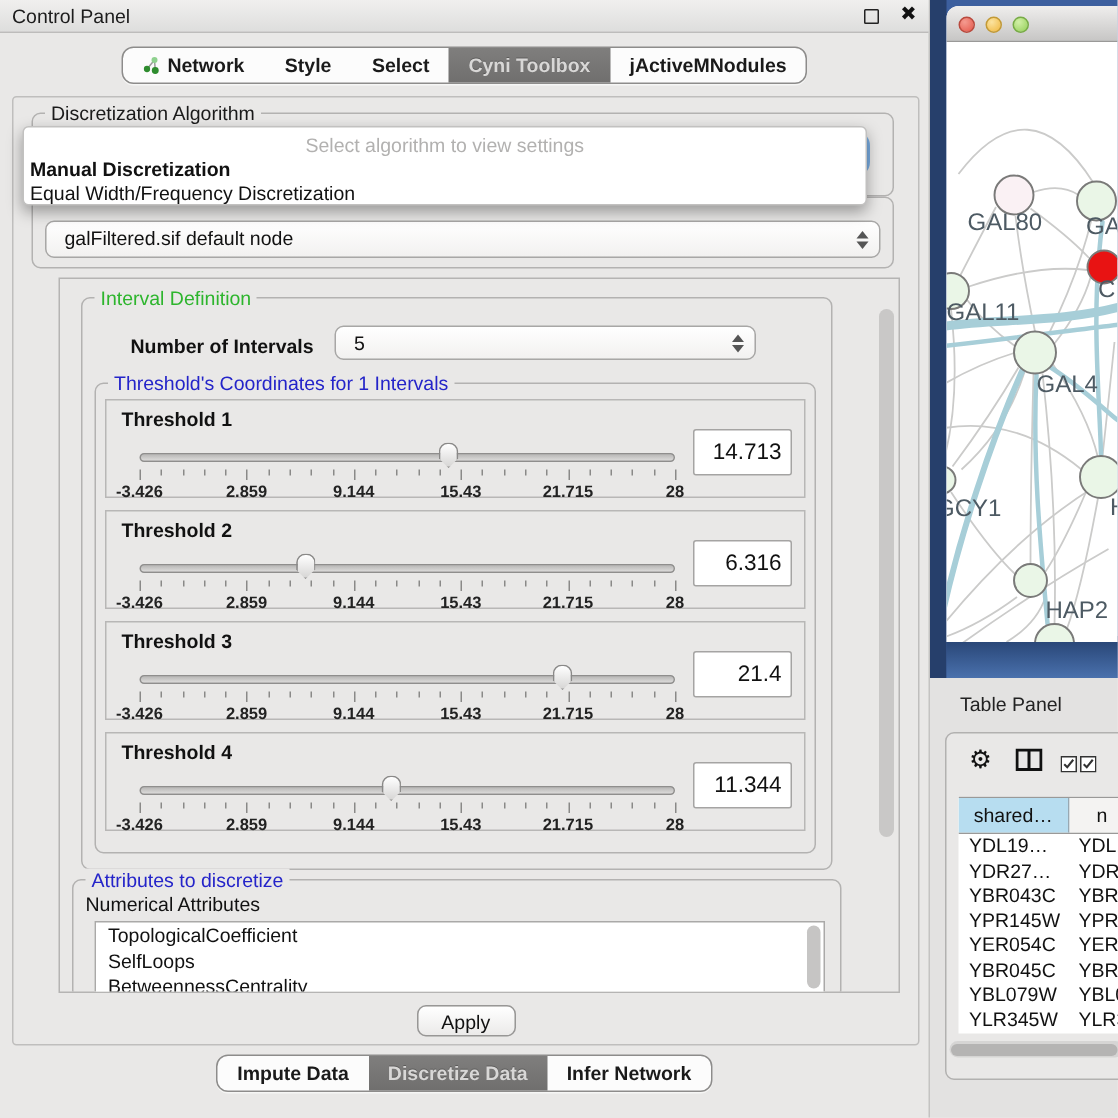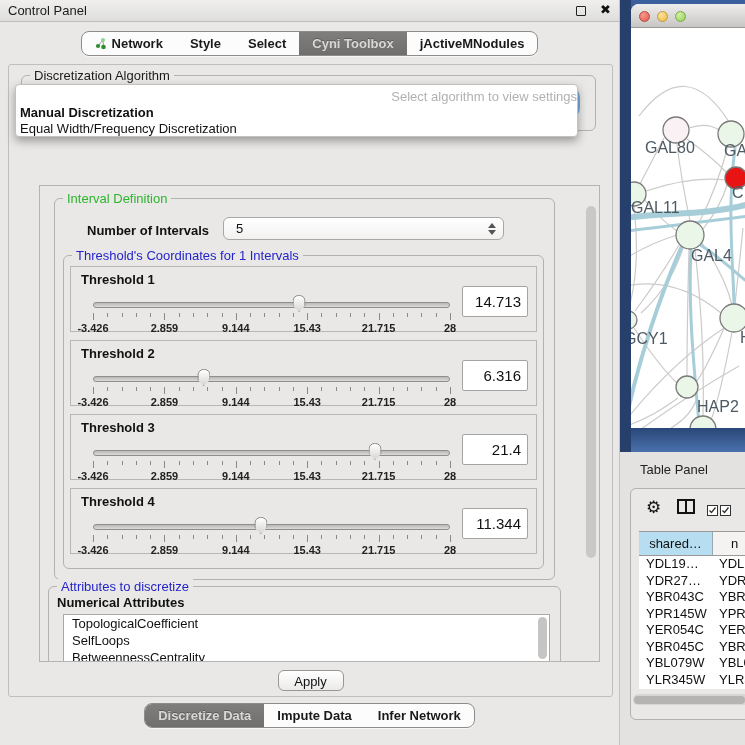--- a/index.html
+++ b/index.html
@@ -21,21 +21,21 @@
   #bottom-tabs{top:703px;}
   
   #main-panel{position:absolute;left:8px;top:64px;width:605px;height:633px;border:1px solid #bfbebd;border-radius:3px;background:#e9e8e7;}
   .group{position:absolute;border:1px solid #b3b2b1;border-radius:6px;}
   .legend{position:absolute;top:-8px;left:8px;background:#e9e8e7;padding:0 4px;font-size:13px;white-space:nowrap;}
   .legend.black{color:#1a1a1a;} .legend.green{color:#2db52d;} .legend.blue{color:#2424c9;}
   #algo-group{left:12px;right:16px;top:10px;height:56px;}
   #algo-combo{position:absolute;left:8px;right:18px;top:14px;height:25px;background:#fff;border:1px solid #9cb9d8;border-radius:7px;box-shadow:0 0 0 3px #79ade2;}
   
   #algo-popup{position:absolute;left:15px;top:84px;width:563px;height:53px;background:#fff;border:1px solid #c2c1c0;border-radius:4px;box-shadow:0 4px 10px rgba(0,0,0,.35);z-index:20;}
-  #popup-hint{position:absolute;left:0;right:0;top:4px;text-align:right;font-size:13px;color:#b2b1b0;}
+  #popup-hint{position:absolute;left:0;right:0;top:4px;text-align:center;font-size:13px;color:#b2b1b0;}
   .popup-option{position:absolute;left:4px;font-size:13px;color:#111;}
   .popup-option.bold{font-weight:bold;}
   #table-data-group{left:12px;right:16px;top:66px;height:48px;}
   .combo{position:absolute;background:linear-gradient(#ffffff,#f2f1f0);border:1px solid #a8a7a6;border-radius:6px;font-size:13px;color:#111;}
   .combo .val{position:absolute;left:12px;top:3px;}
   .stepper{position:absolute;right:7px;top:50%;transform:translateY(-50%);width:9px;height:14px;}
   .stepper .up{position:absolute;left:1px;top:1px;width:0;height:0;border-left:4px solid transparent;border-right:4px solid transparent;border-bottom:5px solid #555;}
   .stepper .dn{position:absolute;left:1px;bottom:1px;width:0;height:0;border-left:4px solid transparent;border-right:4px solid transparent;border-top:5px solid #555;}
   #td-combo{left:8px;right:8px;top:15px;height:25px;}
   
@@ -48,21 +48,21 @@
   .tbox{position:absolute;left:6px;right:6px;height:66px;border:1px solid #b8b7b6;background:#e9e8e7;}
   .tbox .ttitle{position:absolute;left:10px;top:5px;font-size:13px;font-weight:bold;color:#111;}
   .sl-track{position:absolute;left:22px;width:357px;top:35px;height:6px;border:1px solid #8f8e8d;border-radius:4px;background:linear-gradient(#b9b8b7,#dcdbda);}
   .sl-thumb{position:absolute;top:28px;width:13px;height:17px;transform:translateX(-50%);background:linear-gradient(#ffffff,#d7d6d5);border:1px solid #8a8988;border-radius:6px 6px 2px 2px;clip-path:polygon(0 0,100% 0,100% 62%,50% 100%,0 62%);}
   .sl-ticks{position:absolute;left:22px;top:46px;width:357px;height:20px;}
   .tick{position:absolute;top:0;width:1px;background:#8a8988;}
   .tick.minor{height:4px;} .tick.major{height:7px;}
   .tick-label{position:absolute;top:9px;transform:translateX(-50%);font-size:11px;font-weight:bold;color:#222;white-space:nowrap;}
   .tvalue{position:absolute;left:391px;top:19px;width:66px;height:31px;background:#fff;border:1px solid #a5a4a3;border-radius:2px;font-size:15px;color:#111;text-align:right;line-height:29px;padding-right:6px;}
   #attr-group{position:absolute;left:8px;right:38px;top:400px;height:80px;border:1px solid #b3b2b1;border-radius:6px;}
-  #attr-sub{position:absolute;left:8px;top:8px;font-size:13px;font-weight:bold;color:#111;}
+  #attr-sub{position:absolute;left:8px;top:8px;font-size:13px;font-weight:normal;color:#111;}
   #attr-list{position:absolute;left:14px;right:10px;top:27px;height:52px;background:#fff;border:1px solid #aaa9a8;}
   .attr-item{font-size:13px;color:#111;padding:1px 0 1px 8px;white-space:nowrap;}
   #attr-scroll{position:absolute;right:2px;top:2px;width:9px;height:42px;border-radius:5px;background:#c6c5c4;}
   #apply-button{position:absolute;left:50%;bottom:5px;transform:translateX(-50%);width:66px;height:21px;border:1px solid #989796;border-radius:6px;background:linear-gradient(#ffffff,#ebeae9);font-size:13px;color:#111;text-align:center;line-height:19px;}
   
   #desktop{position:absolute;left:620px;top:0;width:125px;height:452px;background:#3c5f9e;}
   #desktop-left-strip{position:absolute;left:0;top:0;width:11px;height:100%;background:#263f6b;}
   #desktop-bottom{position:absolute;left:11px;bottom:0;right:0;height:28px;background:linear-gradient(#24406f,#4a71ad);}
   #net-window{position:absolute;left:631px;top:4px;width:114px;height:424px;border-radius:8px 0 0 0;overflow:hidden;background:#fff;}
   #net-titlebar{position:absolute;left:0;top:0;right:0;height:24px;background:linear-gradient(#efeeed,#c7c6c5);border-bottom:1px solid #9a9998;}
@@ -130,20 +130,30 @@
       </span>
     </div>
 
   <div id="main-panel">
 
     <div id="algo-group" class="group">
       <span class="legend black">Discretization Algorithm</span>
       <div id="algo-combo"></div>
     </div>
 
+    <div id="table-data-group" class="group">
+      <span class="legend black">Table Data</span>
+      <div id="td-combo" class="combo">
+        <span class="val">galFiltered.sif default node</span>
+        <span class="stepper">
+            <span class="up"></span>
+            <span class="dn"></span>
+          </span>
+      </div>
+    </div>
 
     <div id="settings">
       <div id="interval-group" class="group">
         <span class="legend green">Interval Definition</span>
         <span id="noi-label">Number of Intervals</span>
         <div id="noi-combo" class="combo">
           <span class="val">5</span>
           <span class="stepper">
               <span class="up"></span>
               <span class="dn"></span>
@@ -334,25 +344,25 @@
   </div>
 
   <div id="algo-popup">
     <div id="popup-hint">Select algorithm to view settings</div>
   <div class="popup-option bold" style="top: 20px;">Manual Discretization</div>
       <div class="popup-option" style="top: 36px;">Equal Width/Frequency Discretization</div>
     </div>
 
   <div id="bottom-tabs" class="segbar">
       <span class="seg" id="bottom-seg">
+        <span class="seg-item">
+          <span>Impute Data</span>
+        </span>
         <span class="seg-item active">
           <span>Discretize Data</span>
-        </span>
-        <span class="seg-item">
-          <span>Impute Data</span>
         </span>
         <span class="seg-item">
           <span>Infer Network</span>
         </span>
       </span>
     </div>
 </div>
 
 <div id="desktop">
   <div id="desktop-left-strip"></div>

